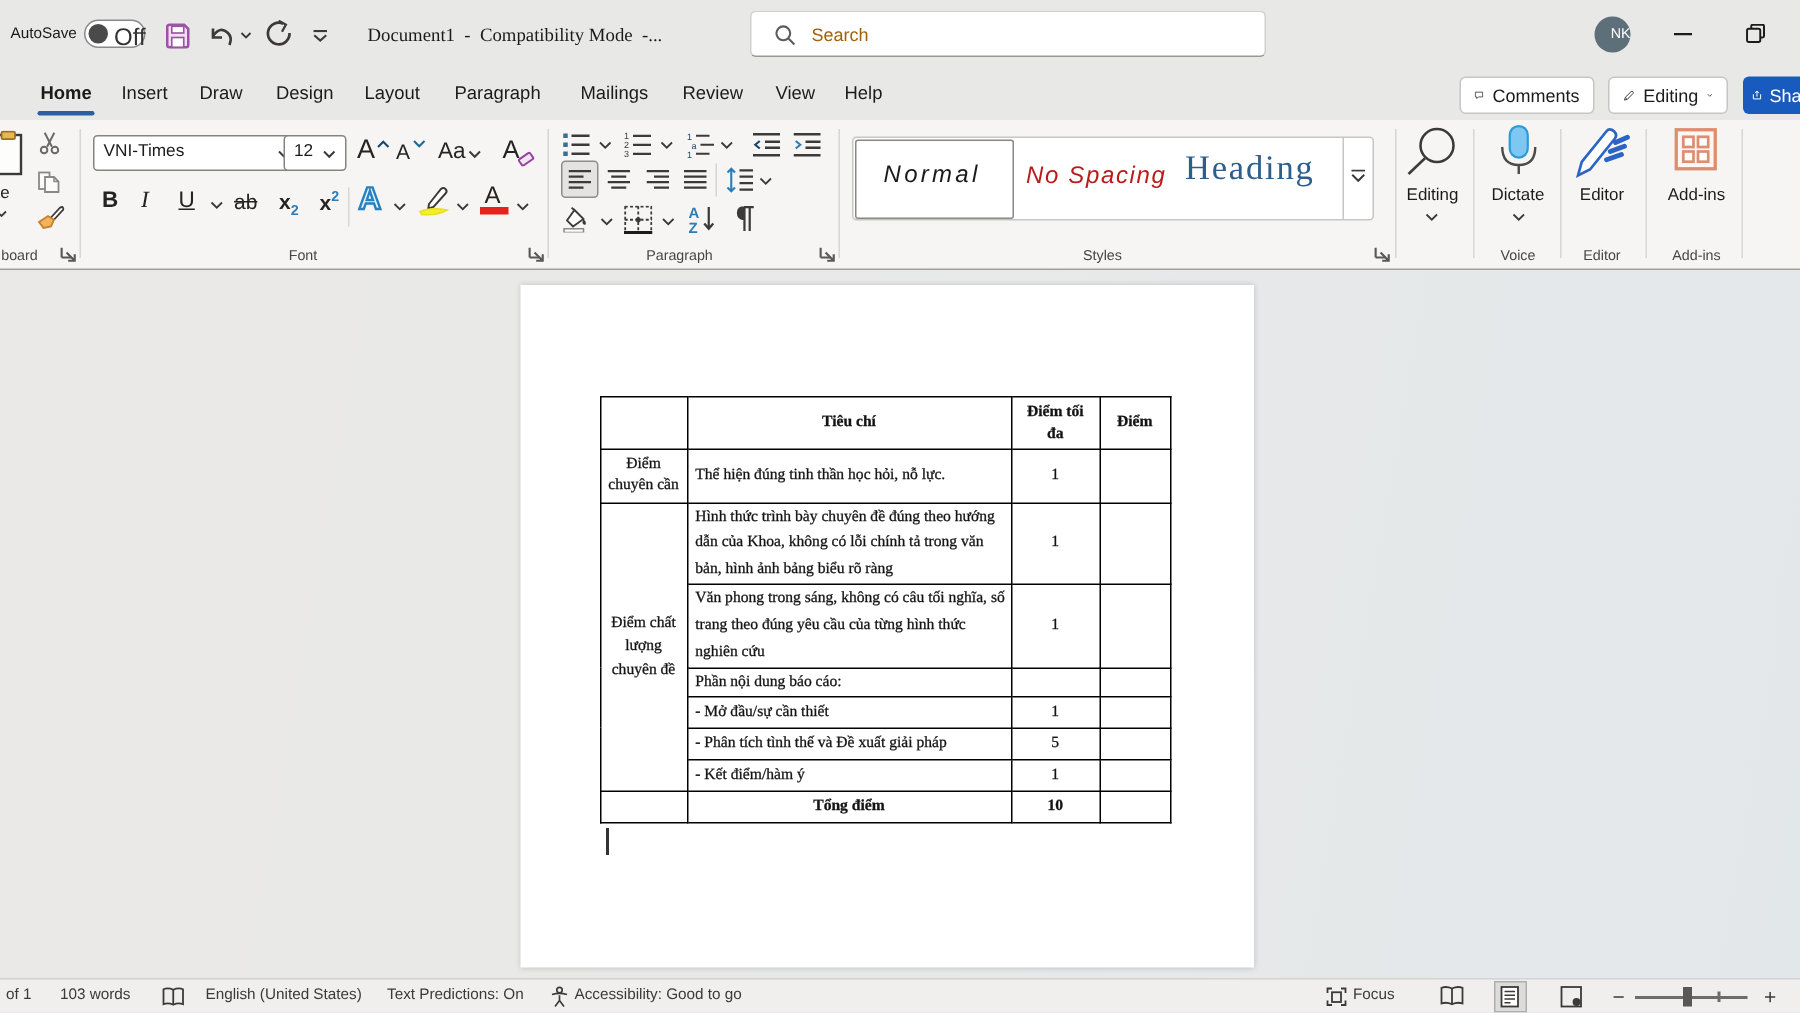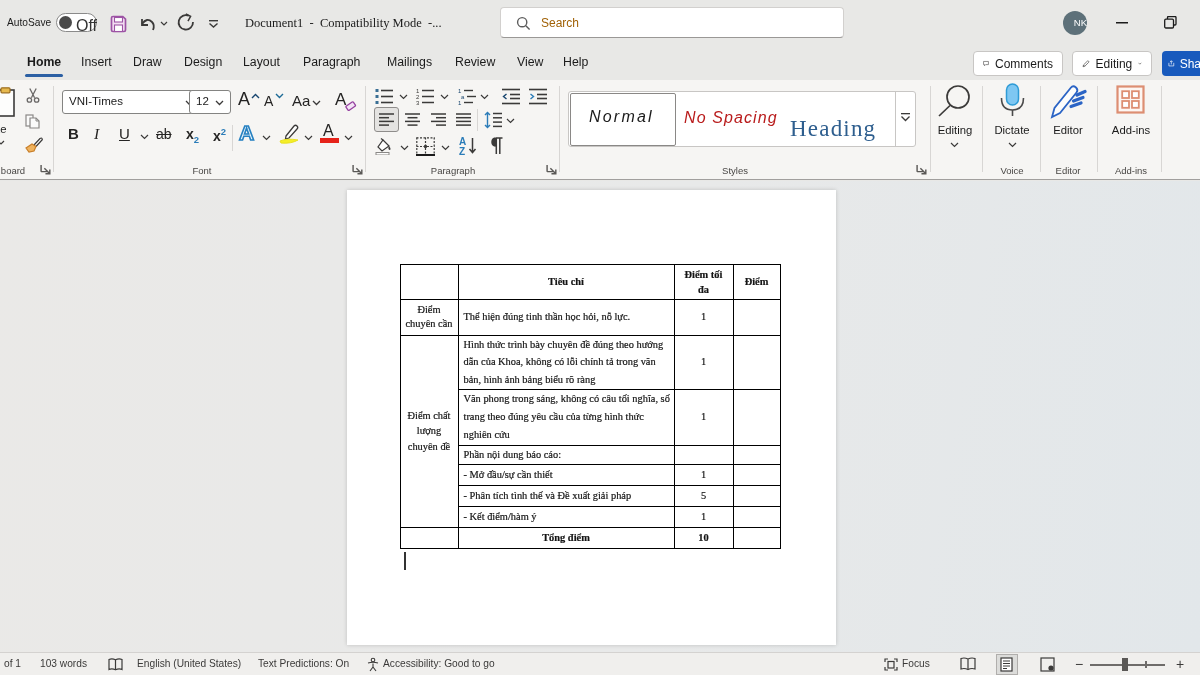--- a/index.html
+++ b/index.html
@@ -341,21 +341,21 @@
   <svg class="abs dlaunch" style="left:546px" width="11" height="11" viewBox="0 0 11 11">
     <path d="M1 1 V7 M1 7 H7" stroke="#5a5856" stroke-width="1.3" fill="none"></path>
     <path d="M4 4 L9 9 M9 5 V9 H5" stroke="#5a5856" stroke-width="1.3" fill="none"></path>
   </svg>
   <div class="vsep" style="left:559px"></div>
 
   <div class="abs" style="left:568px;top:11px;width:348px;height:56px;background:#fff;border:1px solid #c8c6c4;border-radius:3px"></div>
   <div class="abs" style="left:569.5px;top:12.5px;width:106px;height:53px;background:#fff;border:1px solid #8a8886;border-radius:2px"></div>
   <div class="abs" style="left:589px;top:28px;font-size:16px;font-style:italic;letter-spacing:2.2px;color:#1b1b1b">Normal</div>
   <div class="abs" style="left:684px;top:29px;font-size:16px;font-style:italic;letter-spacing:1.1px;color:#b91c1c">No Spacing</div>
-  <div class="abs" style="left:790px;top:36px;font-size:23px;font-family:'Liberation Serif',serif;letter-spacing:1.2px;color:#2e5e8e">Heading</div>
+  <div class="abs" style="left:790px;top:19px;font-size:23px;font-family:'Liberation Serif',serif;letter-spacing:1.2px;color:#2e5e8e">Heading</div>
   <div class="abs" style="left:895px;top:12px;width:20px;height:54px;border-left:1px solid #c8c6c4"></div>
   <svg class="abs" style="left:900px;top:33px" width="11" height="9" viewBox="0 0 11 9">
     <rect x="1" y="0" width="9" height="1.3" fill="#3b3a39"></rect>
     <path d="M1.5 3.5 L5.5 7.5 L9.5 3.5" fill="none" stroke="#3b3a39" stroke-width="1.3"></path>
   </svg>
   <div class="glabel" style="left:675px">Styles</div>
   <svg class="abs dlaunch" style="left:916px" width="11" height="11" viewBox="0 0 11 11">
     <path d="M1 1 V7 M1 7 H7" stroke="#5a5856" stroke-width="1.3" fill="none"></path>
     <path d="M4 4 L9 9 M9 5 V9 H5" stroke="#5a5856" stroke-width="1.3" fill="none"></path>
   </svg>

